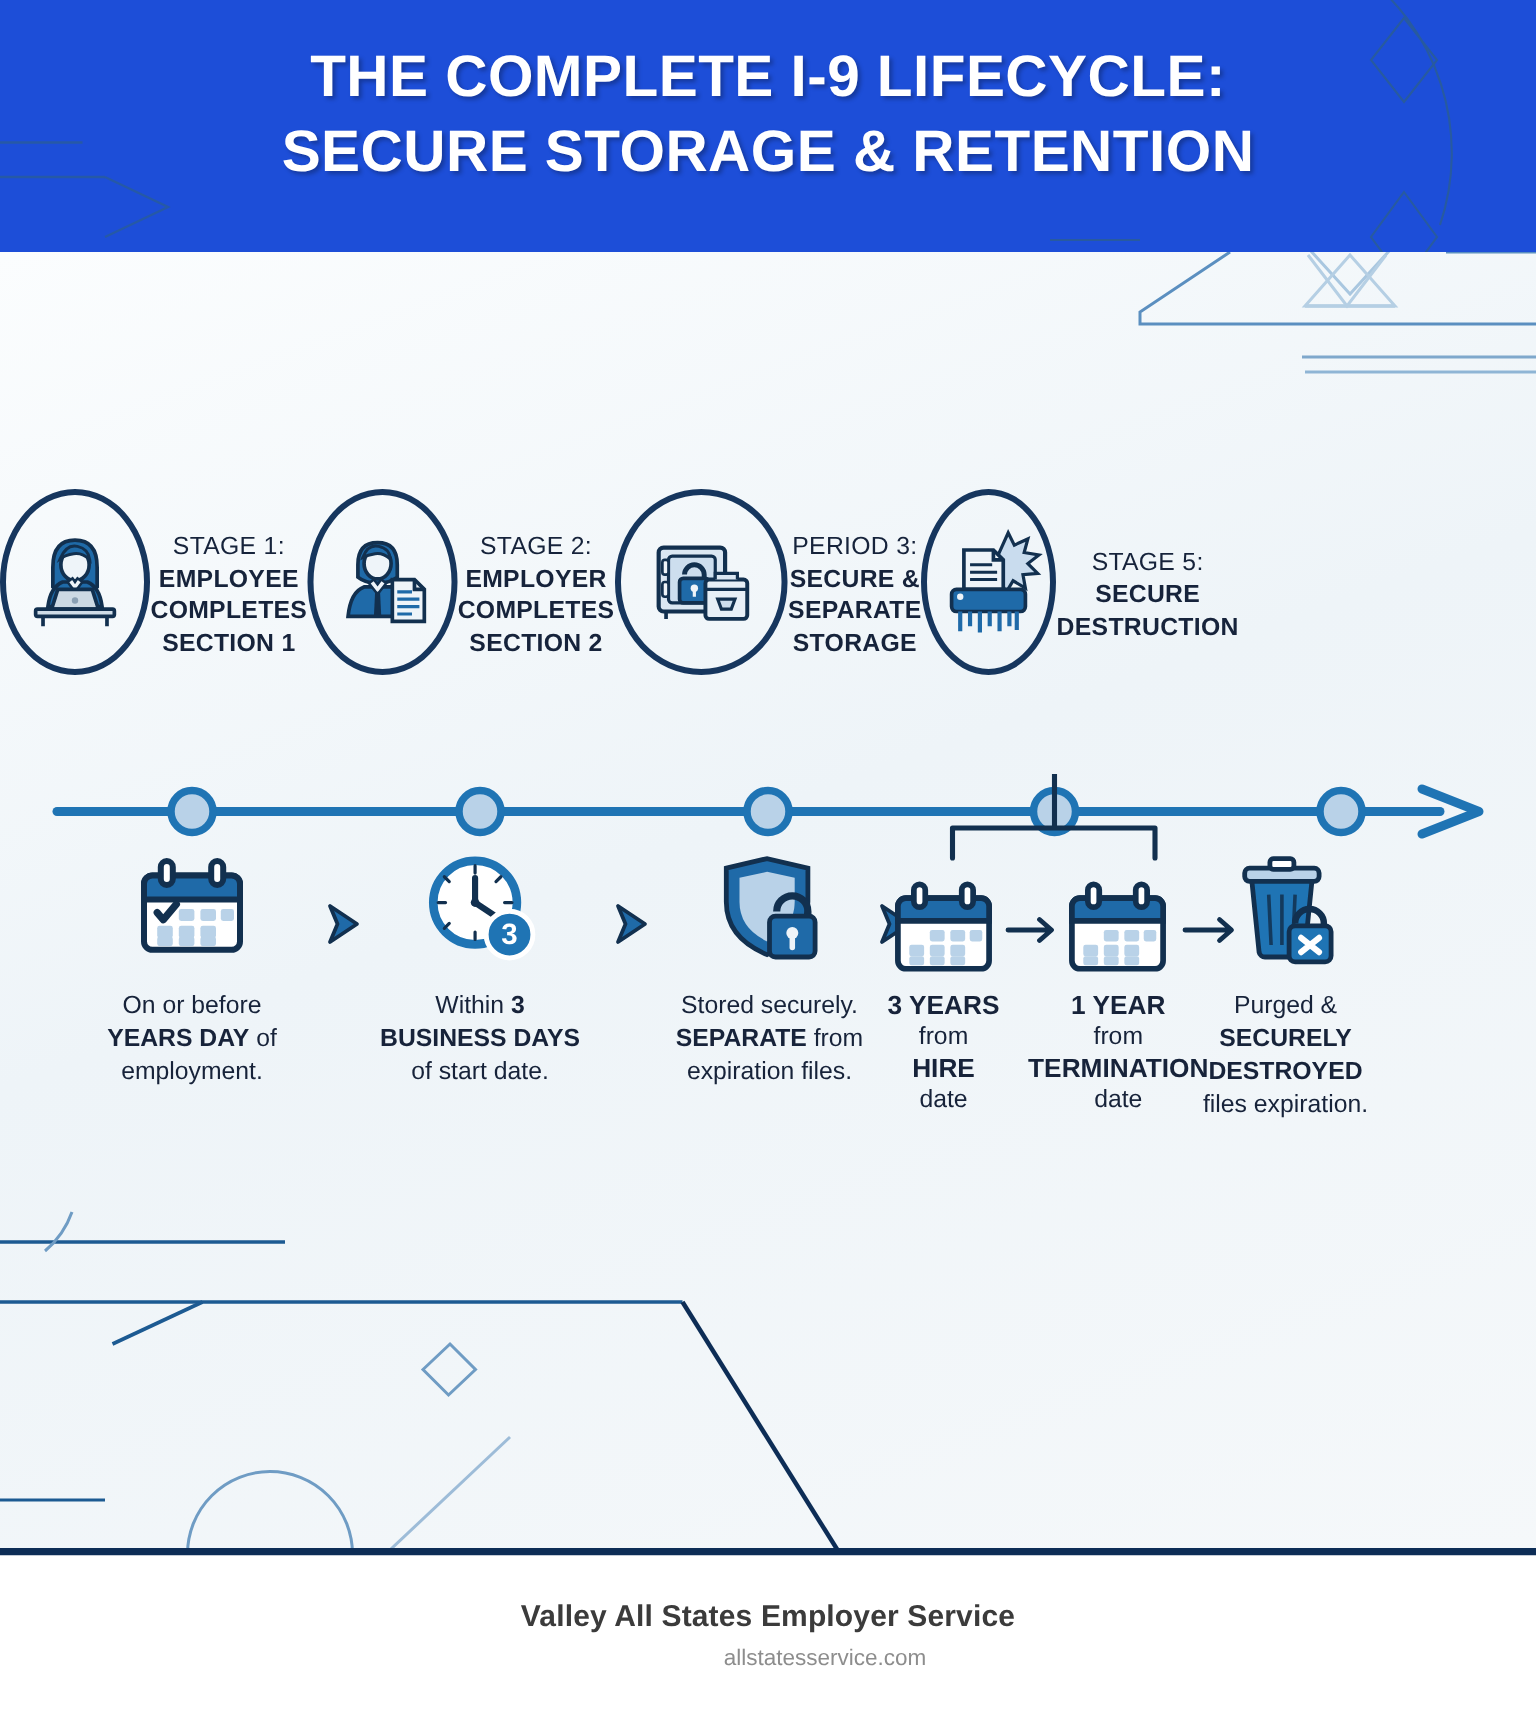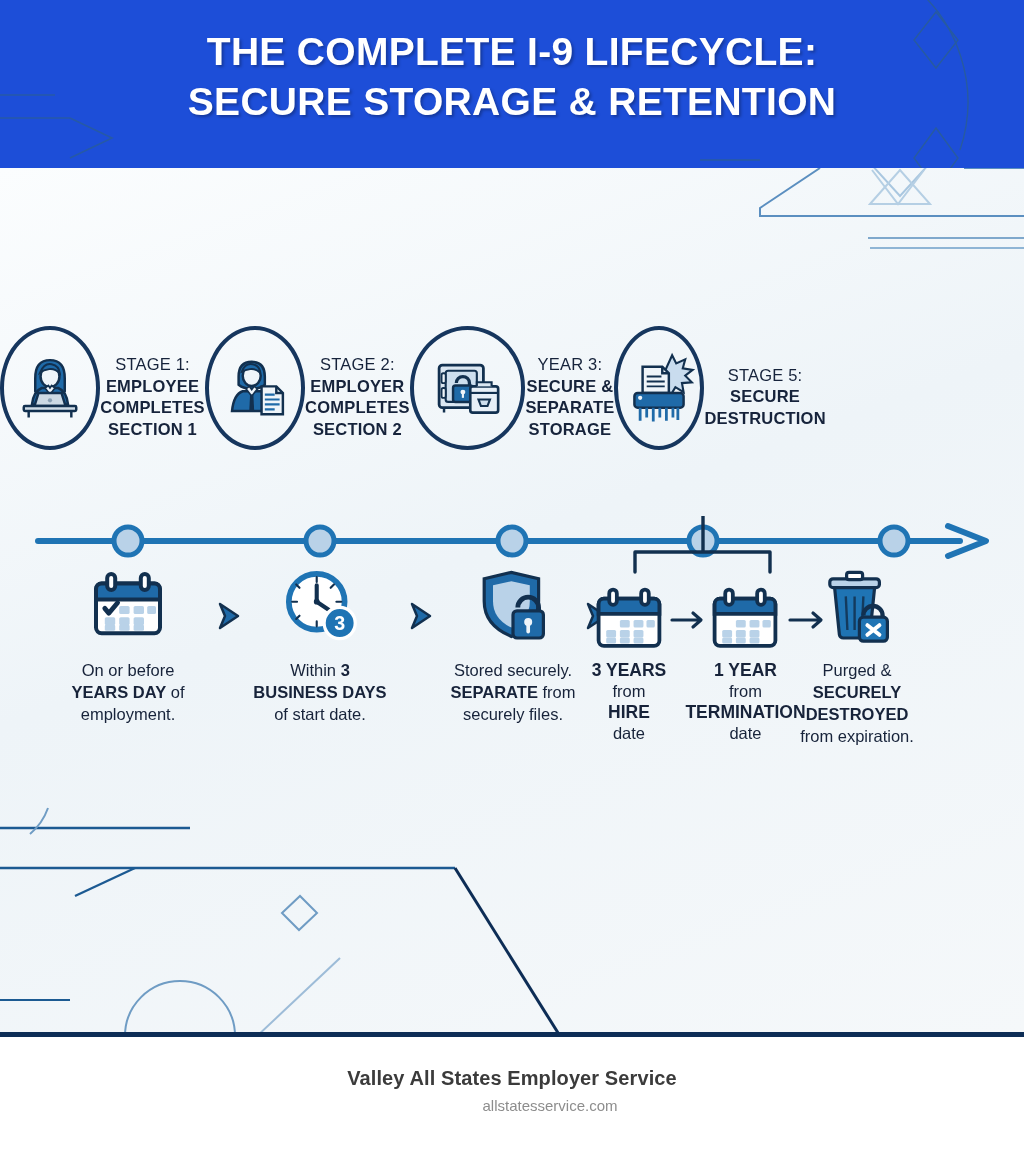--- a/index.html
+++ b/index.html
@@ -220,21 +220,21 @@
               <path d="M45 57 l0 5" stroke="#eef4f9" stroke-width="2.6"></path>
 
               <rect x="54" y="48" width="34" height="32" rx="3" fill="#e7eff7" stroke="#12304f" stroke-width="3.2"></rect>
               <path d="M54 56 l34 0" stroke="#12304f" stroke-width="2.6"></path>
               <path d="M62 48 l0 -5 l18 0 l0 5" fill="#dbe7f2" stroke="#12304f" stroke-width="2.6"></path>
               <path d="M64 64 l14 0 l-3 8 l-8 0 z" fill="#cddeee" stroke="#12304f" stroke-width="2.6"></path>
             </g>
           </svg>
         </div>
         <div class="stage-label">
-          <span class="sname">YEAR 3:</span>
+          <span class="sname">PERIOD 3:</span>
           <span class="stitle">SECURE &amp;</span>
           <span class="stitle">SEPARATE</span>
           <span class="stitle">STORAGE</span>
         </div>
       </div>
 
 
       <div class="stage">
         <div class="stage-circle">
           <svg width="82" height="82" viewBox="0 0 100 100">
@@ -347,21 +347,21 @@
             <path d="M27 24 L50 19 L73 24 L73 44 q0 22 -23 33 q-23 -11 -23 -33 Z" fill="#b9d2e8"></path>
             <path d="M58 52 a13 13 0 0 1 26 0 l0 8" fill="none" stroke="#12304f" stroke-width="6"></path>
             <rect x="52" y="56" width="38" height="34" rx="5" fill="#1f6aa8" stroke="#12304f" stroke-width="4"></rect>
             <circle cx="71" cy="70" r="5" fill="#eef4f9"></circle>
             <path d="M71 73 l0 9" stroke="#eef4f9" stroke-width="4.6" stroke-linecap="round"></path>
           </svg>
         </div>
         <div class="det-text">
           <div><span>Stored securely.</span></div>
           <div><b>SEPARATE</b><span> from</span></div>
-          <div><span>securely files.</span></div>
+          <div><span>expiration files.</span></div>
         </div>
       </div>
 
       <svg class="chev" style="left:576px;" width="40" height="40" viewBox="0 0 40 40">
         <path d="M12 8 L30 20 L12 32 L17 20 Z" fill="#1f6aa8" stroke="#12304f" stroke-width="2.5" stroke-linejoin="round"></path>
       </svg>
 
       <div class="ret-wrap">
 
         <div class="ret-cal" style="left:-6px;">
@@ -437,21 +437,21 @@
             </g>
             <path d="M58 62 a12 12 0 0 1 24 0 l0 7" fill="none" stroke="#12304f" stroke-width="5.4"></path>
             <rect x="53" y="64" width="35" height="30" rx="5" fill="#1f74b4" stroke="#12304f" stroke-width="4"></rect>
             <path d="M63 74 l15 12 M78 74 l-15 12" stroke="#ffffff" stroke-width="5" stroke-linecap="round"></path>
           </svg>
         </div>
         <div class="det-text">
           <div><span>Purged &amp;</span></div>
           <div><b>SECURELY</b></div>
           <div><b>DESTROYED</b></div>
-          <div><span>from expiration.</span></div>
+          <div><span>files expiration.</span></div>
         </div>
       </div>
 
     </div>
   </div>
 
   <div class="footer-rule"></div>
   <div class="footer">
     <div class="footer-name">Valley All States Employer Service</div>
     <div class="footer-url">allstatesservice.com</div>

